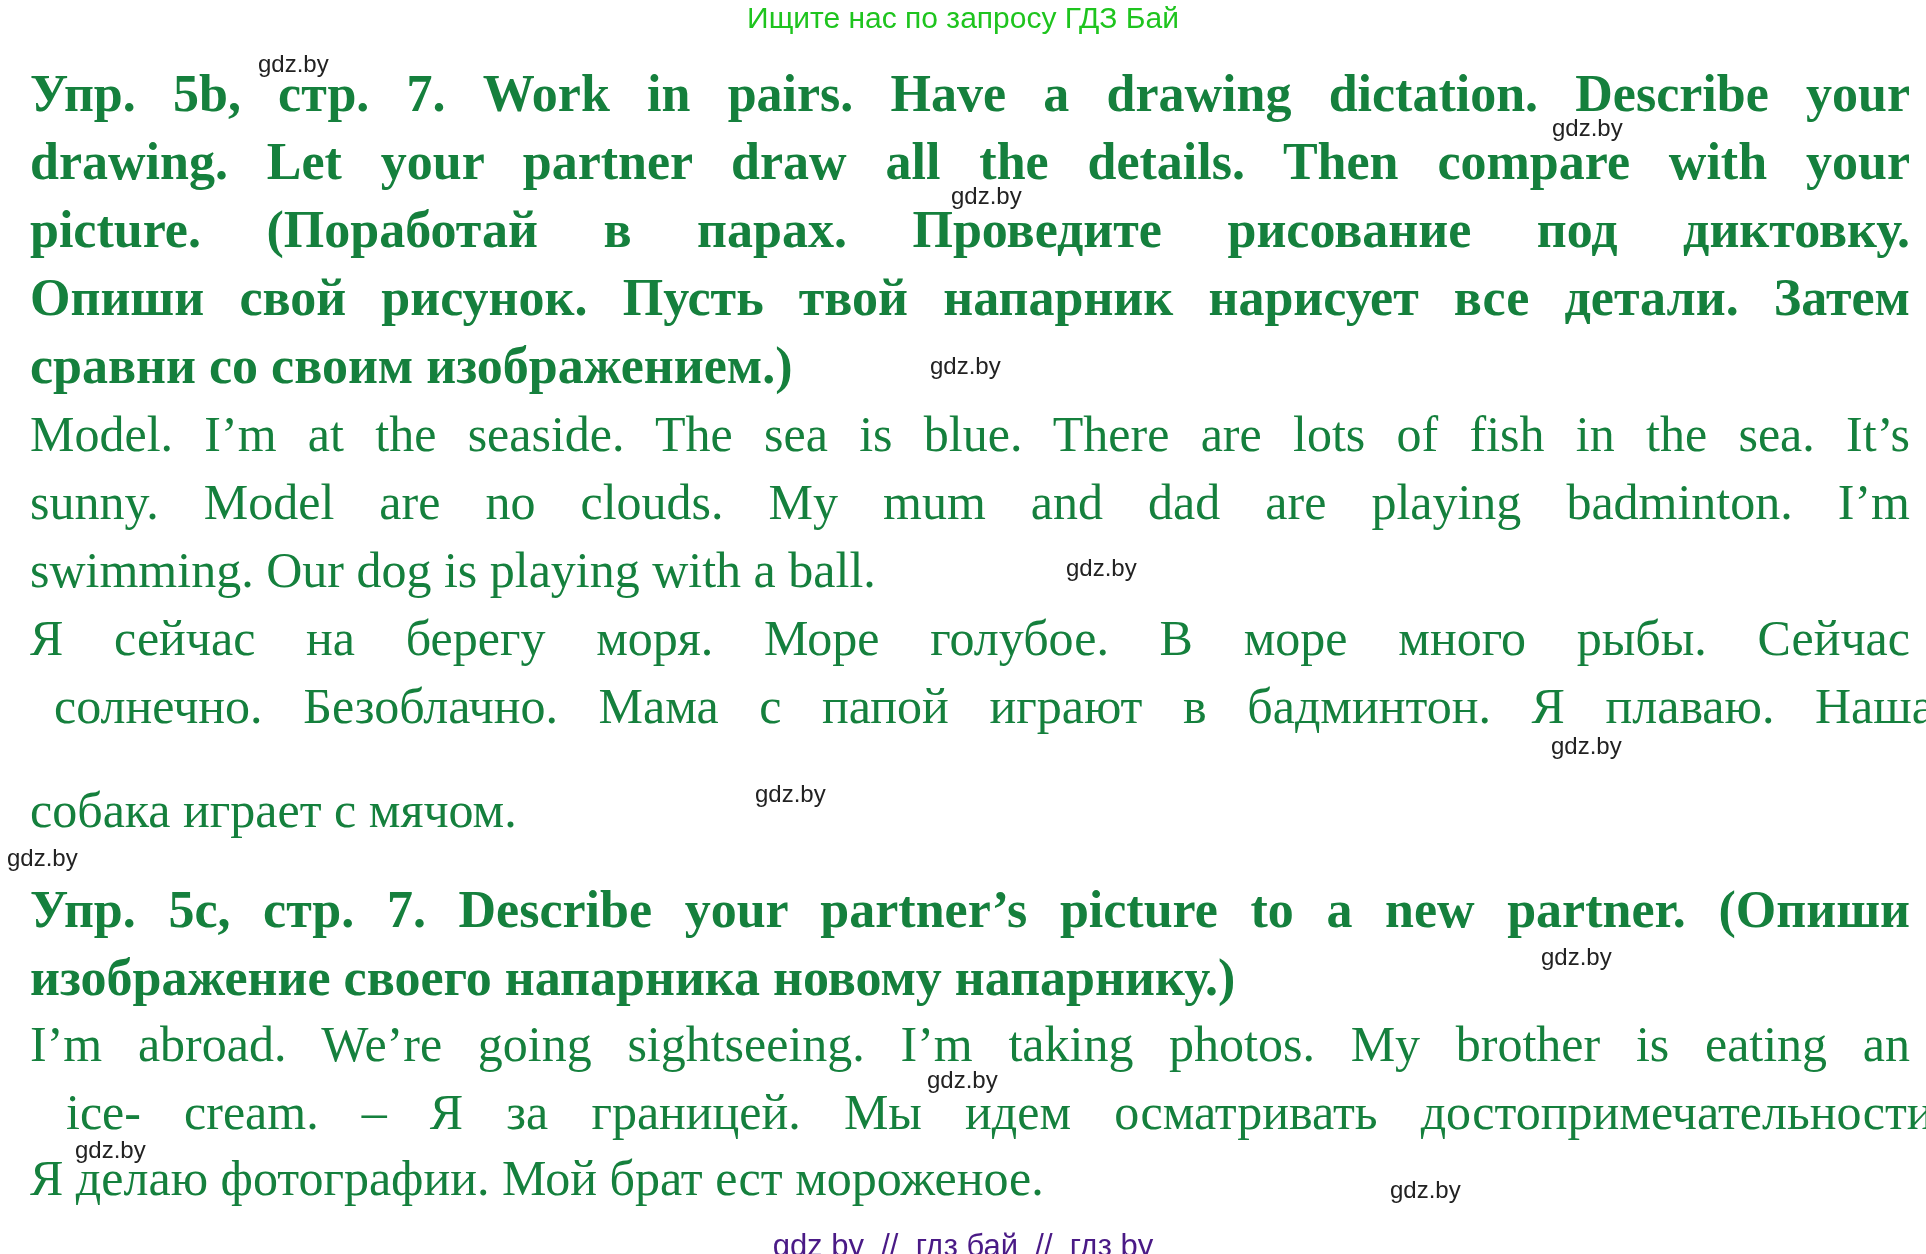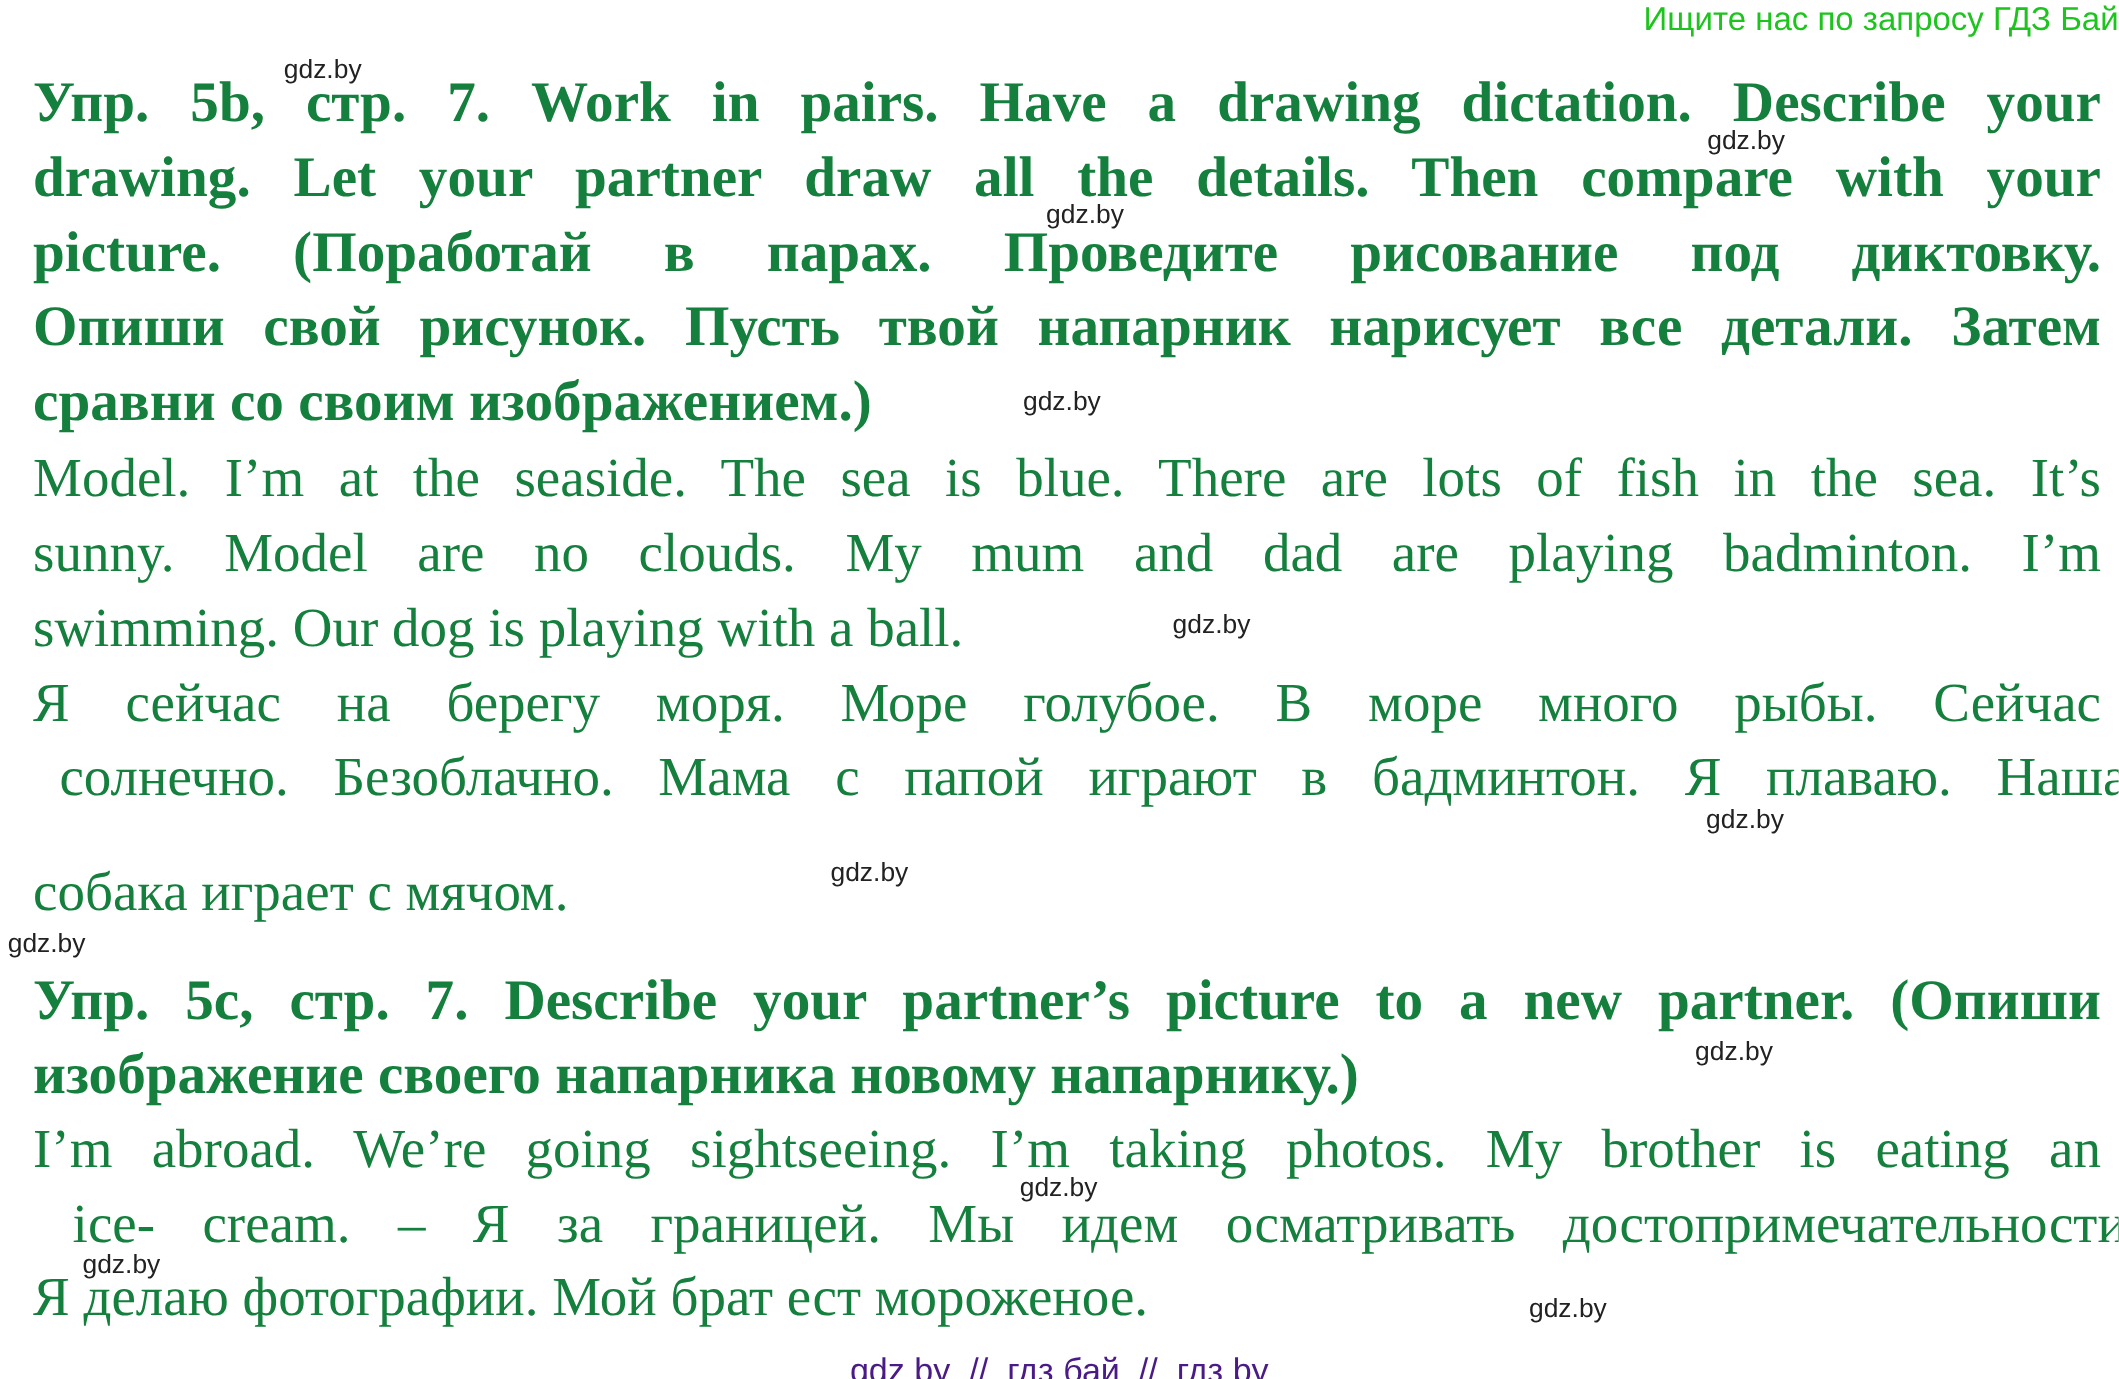--- a/index.html
+++ b/index.html
@@ -1,18 +1,18 @@
 <!DOCTYPE html>
 <html><head>
 <meta charset="utf-8">
 <style>
   html, body { margin:0; padding:0; background:#ffffff; }
   body { width:1926px; height:1254px; position:relative; overflow:hidden; }
   .header {
-    position:absolute; left:0; top:0; width:1926px; text-align:right;
+    position:absolute; left:0; top:0; width:1926px; text-align:center;
     font-family:"Liberation Sans", sans-serif; font-size:30px; line-height:36px;
     color:#1ec41e;
   }
   .line {
     position:absolute; left:30px; width:1880px; white-space:nowrap;
     font-family:Liberation Serif, serif; color:#15803d;
     text-align:justify; text-align-last:justify;
   }
   .line.noj { text-align:left; text-align-last:left; }
   .bold { font-weight:bold; font-size:52px; line-height:60px; }

